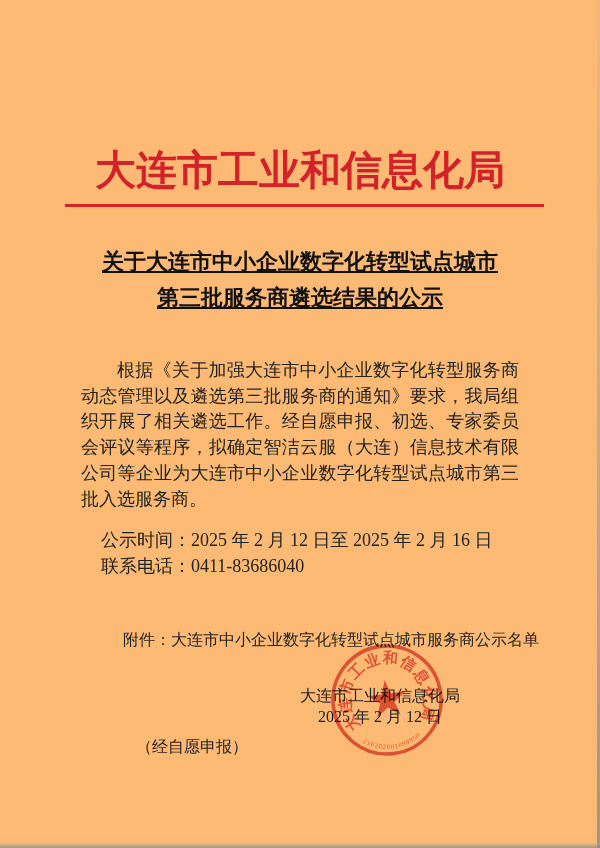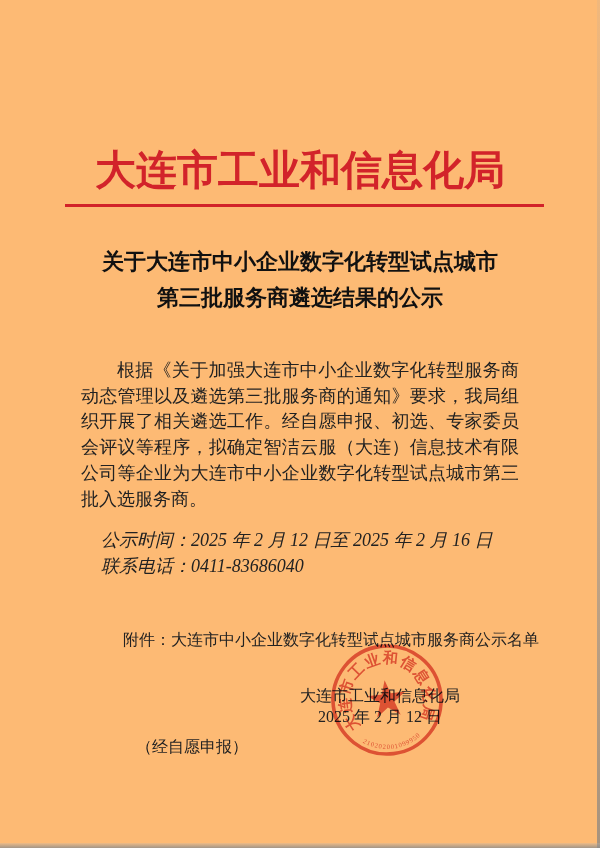--- a/index.html
+++ b/index.html
@@ -24,30 +24,30 @@
     letter-spacing:0px;
     white-space:nowrap;
   }
   .red-rule{
     position:absolute;top:204px;left:65px;width:479px;height:3px;
     background:var(--header-red);
   }
   .doc-title{
     position:absolute;top:244px;left:0;width:600px;
     text-align:center;font-weight:bold;font-size:22px;
-    line-height:36px;color:#111;
+    line-height:36px;color:#111;text-decoration:underline;
   }
   .body-text{
     position:absolute;top:342px;left:65px;width:470px;
     font-size:18px;line-height:25.7px;
     text-align:justify;text-align-last:left;
     color:#222;
   }
   .body-text p{margin:16px;text-indent:2em;}
-  .info-line{text-indent:2em;font-style:italic;}
+  .info-line{text-indent:2em;}
   .attachment{
     position:absolute;top:630px;left:65px;width:490px;
     padding-left:58px;box-sizing:border-box;
     font-size:16px;color:#222;
     white-space:nowrap;
   }
   .signature-block{
     position:absolute;top:686px;left:299px;width:162px;
     text-align:center;font-size:16px;color:#222;
   }

